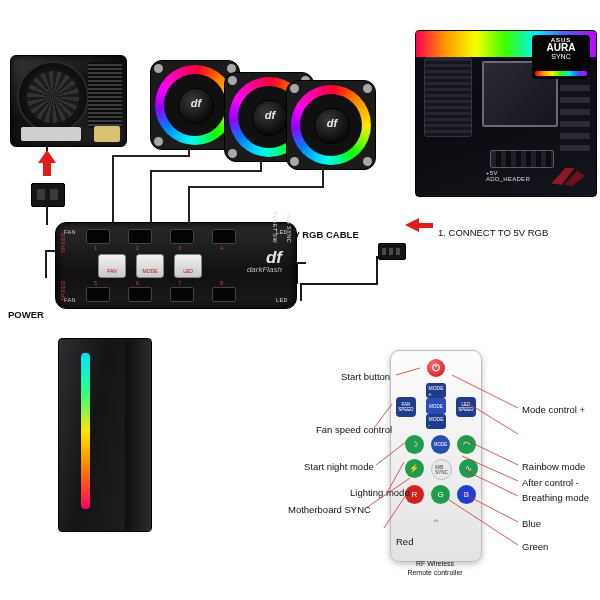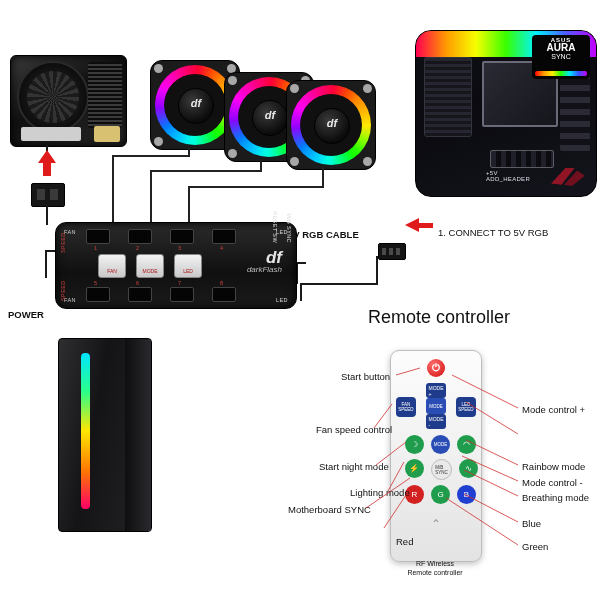--- a/index.html
+++ b/index.html
@@ -33,21 +33,21 @@
        filter:saturate(1.25);}
   .fan .ring:after{content:"";position:absolute;inset:9px;border-radius:50%;background:#101010;}
   .fan .hub{position:absolute;left:50%;top:50%;width:34px;height:34px;margin:-17px 0 0 -17px;
        border-radius:50%;background:radial-gradient(circle at 40% 35%,#3a3a3a,#0b0b0b 70%);
        border:1px solid #000;}
   .fan .hub:after{content:"df";position:absolute;left:0;right:0;top:8px;text-align:center;
        font-size:11px;font-style:italic;font-weight:bold;color:#e8e8e8;}
   .fan .corner{position:absolute;width:9px;height:9px;border-radius:50%;background:#d8d8d8;opacity:.75;}
 
   
-  .mobo{left:415px;top:30px;width:180px;height:165px;border-radius:16px;overflow:hidden;
+  .mobo{left:415px;top:30px;width:180px;height:165px;border-radius:4px;overflow:hidden;
         background:linear-gradient(160deg,#101018 0%,#0a0a10 40%,#14141c 100%);border:1px solid #000;}
   .mobo .rgbstrip{position:absolute;left:0;top:0;width:100%;height:26px;
         background:linear-gradient(90deg,#ff0050,#ff9a00,#f6ff00,#38ff00,#00f2ff,#4d5bff,#c300ff);}
   .mobo .heatsink{position:absolute;left:8px;top:26px;width:46px;height:78px;background:#1d1d24;
         border:1px solid #33333f;border-radius:3px;
         background-image:repeating-linear-gradient(0deg,#15151b 0 3px,#262631 3px 6px);}
   .mobo .cpu{position:absolute;left:66px;top:30px;width:72px;height:62px;border:2px solid #6a6a78;
         background:linear-gradient(135deg,#2a2a34,#15151c);border-radius:2px;}
   .mobo .slots{position:absolute;right:6px;top:28px;width:30px;height:92px;
         background:repeating-linear-gradient(0deg,#2b2b36 0 6px,#101016 6px 12px);border-radius:2px;}
@@ -253,21 +253,20 @@
       <div class="dfname">darkFlash</div>
     </div>
   </div>
 
   <div class="abs case">
     <div class="front"></div>
     <div class="strip"></div>
   </div>
 
 
-  <div class="title-rc">Remote controller</div>
 
   <div class="abs remote">
     <div class="rbtn rpow">⏻</div>
 
     <div class="rpad">
       <div class="up">MODE<br>+</div>
       <div class="ctr">MODE</div>
       <div class="dn">MODE<br>-</div>
     </div>
     <div class="rside" style="left:5px;top:46px;">FAN<br>SPEED</div>
@@ -290,28 +289,28 @@
     </div>
 
     <div class="abs" style="left:0;right:0;bottom:30px;text-align:center;color:#9a9a9a;font-size:12px;">⌃</div>
   </div>
 
   <div class="abs" style="left:390px;top:560px;width:90px;text-align:center;font-size:7px;line-height:1.25;white-space:pre-line;color:#111;">RF Wireless
 Remote controller</div>
 
   <div class="cap" style="left:341px;top:371px;">Start button</div>
   <div class="cap" style="left:316px;top:424px;">Fan speed control</div>
-  <div class="cap" style="left:319px;top:461px;">Start night mode</div>
+  <div class="cap" style="left:304px;top:461px;">Start night mode</div>
   <div class="cap" style="left:330px;top:487px;margin-left:20px;">Lighting mode</div>
   <div class="cap" style="left:288px;top:504px;">Motherboard SYNC</div>
   <div class="cap" style="left:350px;top:536px;padding-left:46px;">Red</div>
 
   <div class="cap" style="left:522px;top:404px;">Mode control +</div>
   <div class="cap" style="left:522px;top:461px;">Rainbow mode</div>
-  <div class="cap" style="left:522px;top:477px;">Mode control -</div>
+  <div class="cap" style="left:522px;top:477px;">After control -</div>
   <div class="cap" style="left:522px;top:492px;">Breathing mode</div>
   <div class="cap" style="left:522px;top:518px;">Blue</div>
   <div class="cap" style="left:522px;top:541px;">Green</div>
 
   <svg class="abs" style="left:0;top:0;width:600px;height:600px;pointer-events:none;">
     <g stroke="#d03030" stroke-width="0.8" fill="none">
       <path d="M396 375 L420 368"></path>
       <path d="M374 428 L392 404"></path>
       <path d="M376 465 L406 442"></path>
       <path d="M388 491 L404 462"></path>

